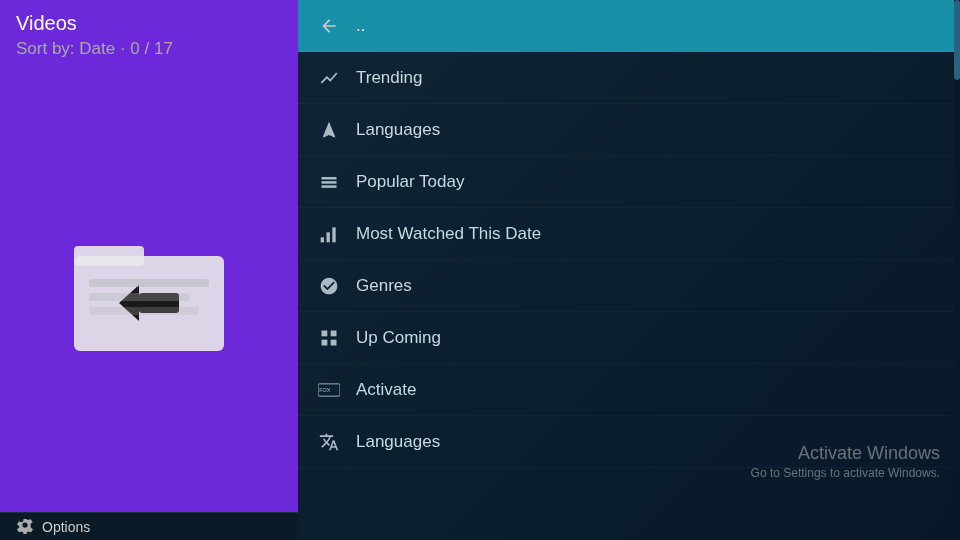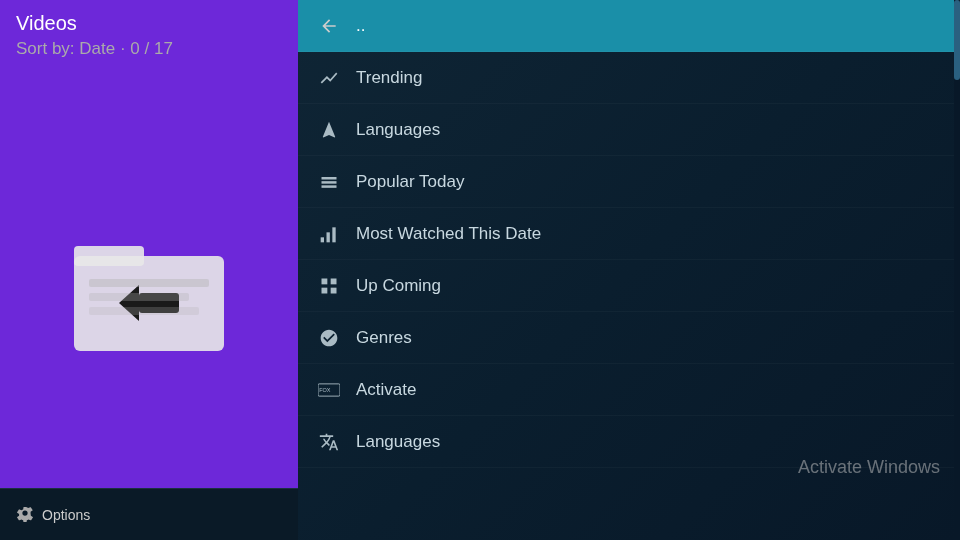--- a/index.html
+++ b/index.html
@@ -51,21 +51,21 @@
       width: 160px;
       height: 130px;
       position: relative;
     }
 
     
     #options-bar {
       position: absolute;
       bottom: 0; left: 0;
       width: 298px;
-      height: 52px;
+      height: 28px;
       background: #0a1a27;
       display: flex;
       align-items: center;
       padding: 0 16px;
       gap: 8px;
       border-top: 1px solid #1a3040;
     }
 
     #options-bar span {
       color: #ccc;
@@ -248,51 +248,52 @@
             <rect x="2" y="16" width="4" height="6"></rect>
             <rect x="9" y="10" width="4" height="12"></rect>
             <rect x="16" y="4" width="4" height="18"></rect>
           </svg>
         </span>
         <span class="menu-label">Most Watched This Date</span>
       </div>
       <div class="menu-item">
         <span class="menu-icon">
           <svg width="20" height="20" viewBox="0 0 24 24" fill="#aabbc4">
+            <path d="M12 2C6.48 2 2 6.48 2 12s4.48 10 10 10 10-4.48 10-10S17.52 2 12 2zm-2 15l-5-5 1.41-1.41L10 14.17l7.59-7.59L19 8l-9 9z"></path>
+          </svg>
+        </span>
+        <span class="menu-label">Genres</span>
+      </div>
+      <div class="menu-item">
+        <span class="menu-icon">
+          <svg width="20" height="20" viewBox="0 0 24 24" fill="#aabbc4">
             <rect x="3" y="3" width="7" height="7"></rect>
             <rect x="14" y="3" width="7" height="7"></rect>
             <rect x="14" y="14" width="7" height="7"></rect>
             <rect x="3" y="14" width="7" height="7"></rect>
           </svg>
         </span>
         <span class="menu-label">Up Coming</span>
       </div>
       <div class="menu-item">
         <span class="menu-icon">
-          <svg width="20" height="20" viewBox="0 0 24 24" fill="#aabbc4">
-            <path d="M12 2C6.48 2 2 6.48 2 12s4.48 10 10 10 10-4.48 10-10S17.52 2 12 2zm-2 15l-5-5 1.41-1.41L10 14.17l7.59-7.59L19 8l-9 9z"></path>
-          </svg>
-        </span>
-        <span class="menu-label">Genres</span>
-      </div>
-      <div class="menu-item">
-        <span class="menu-icon">
           <svg width="22" height="14" viewBox="0 0 36 20" fill="#aabbc4">
             <rect x="0" y="0" width="36" height="20" rx="2" fill="none" stroke="#aabbc4" stroke-width="1.5"></rect>
             <text x="2" y="14" font-size="9" fill="#aabbc4" font-family="Arial">FOX</text>
           </svg>
         </span>
         <span class="menu-label">Activate</span>
       </div>
       <div class="menu-item">
         <span class="menu-icon">
           <svg width="20" height="20" viewBox="0 0 24 24" fill="#aabbc4">
             <path d="M12.87 15.07l-2.54-2.51.03-.03A17.52 17.52 0 0014.07 6H17V4h-7V2H8v2H1v1.99h11.17C11.5 7.92 10.44 9.75 9 11.35 8.07 10.32 7.3 9.19 6.69 8h-2c.73 1.63 1.73 3.17 2.98 4.56l-5.09 5.02L4 19l5-5 3.11 3.11.76-2.04zM18.5 10h-2L12 22h2l1.12-3h4.75L21 22h2l-4.5-12zm-2.62 7l1.62-4.33L19.12 17h-3.24z"></path>
           </svg>
         </span>
         <span class="menu-label">Languages</span>
       </div>
     </div>
 </div>
 
 <div id="activate-windows">
   <div class="aw-title">Activate Windows</div>
+  <div>Go to Settings to activate Windows.</div>
 </div>
 
 </body></html>

